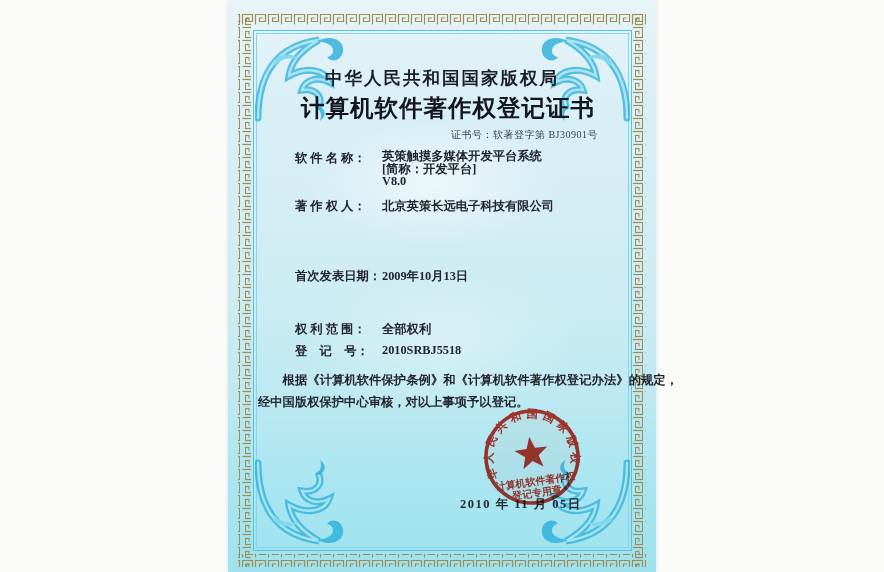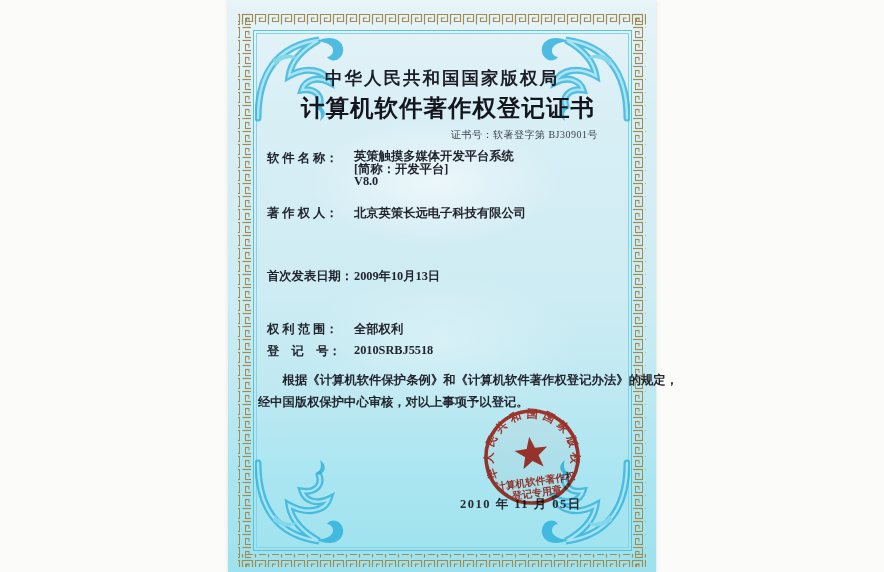--- a/index.html
+++ b/index.html
@@ -47,21 +47,21 @@
   .cert-title{
     position:absolute;left:0;right:0;top:92px;text-align:center;
     font-size:23.5px;font-weight:800;letter-spacing:1px;color:#15161d;padding-left:12px;
   }
   .cert-no{
     position:absolute;right:58px;top:128px;
     font-size:10px;color:#3a3f4a;letter-spacing:.5px;
   }
   .row{position:absolute;left:39px;right:20px;display:flex;align-items:flex-start;
     font-size:12.3px;color:#23252e;font-weight:600;}
-  .row .lbl{flex:none;width:87px;}
+  .row .lbl{flex:none;width:87px;margin-left:28px;}
   .row .val{flex:1;}
   .val-multi span{display:block;line-height:12.5px;}
   .statement{
     position:absolute;left:30px;top:370px;width:420px;
     font-size:12.3px;line-height:21.5px;color:#23252e;font-weight:600;
     text-indent:2em;text-align:justify;
   }
   .issue-date{
     position:absolute;left:232px;top:496px;
     font-size:12.5px;letter-spacing:1.5px;color:#262a33;font-weight:600;
@@ -124,21 +124,21 @@
     <div class="cert-no">证书号：软著登字第 BJ30901号</div>
 
     <div class="row" style="top:150px">
       <span class="lbl">软 件 名 称：</span>
       <span class="val val-multi">
         <span>英策触摸多媒体开发平台系统</span>
         <span>[简称：开发平台]</span>
         <span>V8.0</span>
       </span>
     </div>
-    <div class="row" style="top:205px">
+    <div class="row" style="top:198px">
       <span class="lbl">著 作 权 人：</span>
       <span class="val">北京英策长远电子科技有限公司</span>
     </div>
     <div class="row" style="top:268px">
       <span class="lbl">首次发表日期：</span>
       <span class="val">2009年10月13日</span>
     </div>
     <div class="row" style="top:321px">
       <span class="lbl">权 利 范 围：</span>
       <span class="val">全部权利</span>

